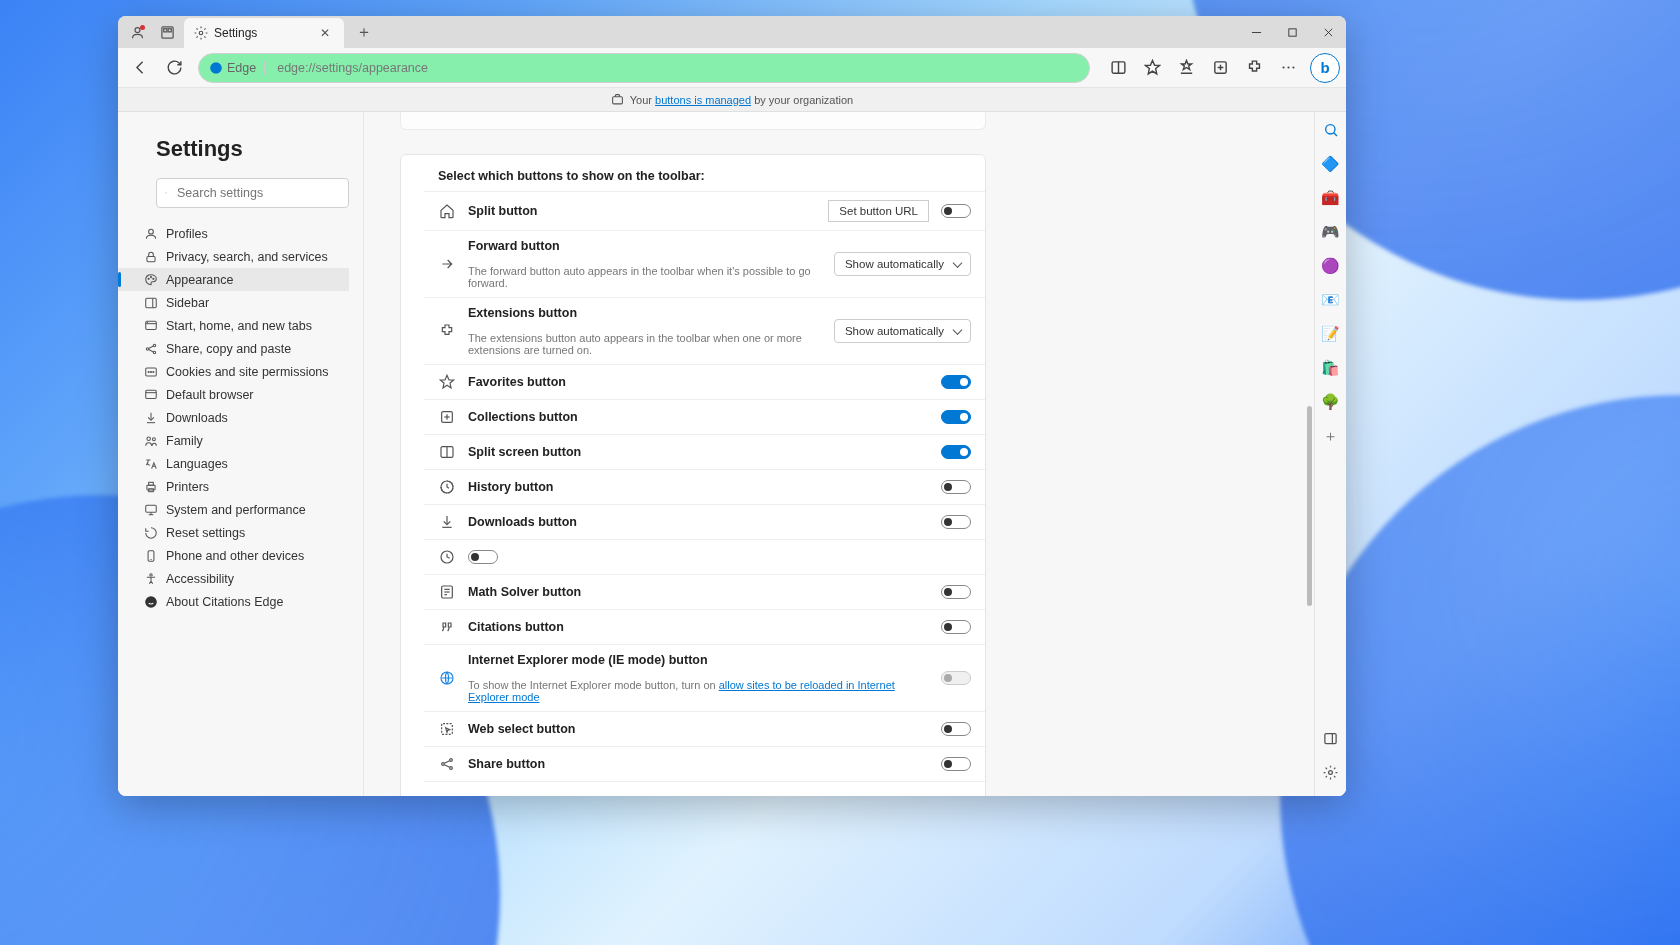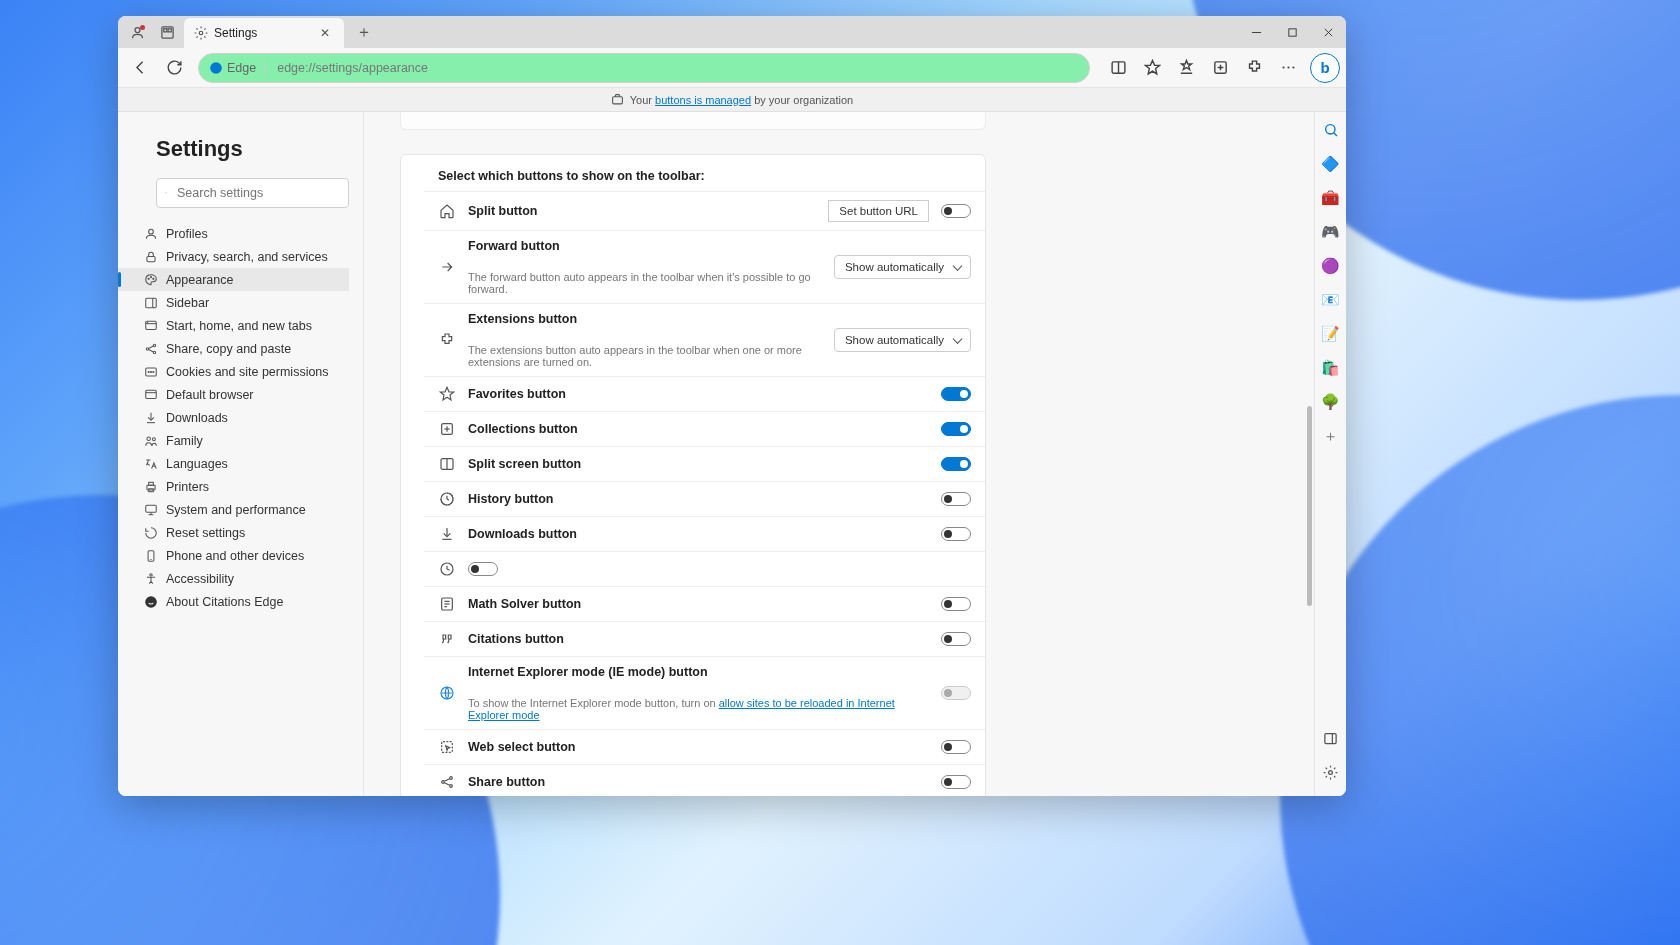--- a/index.html
+++ b/index.html
@@ -209,21 +209,21 @@
     padding: 8px 14px;
     border-top: 1px solid #eee;
     min-height: 35px;
     gap: 12px;
   }
   .row:first-of-type { border-top:1px solid #eee; }
   .row .row-icon { width:18px; height:18px; color:#555; display:flex; align-items:center; justify-content:center; flex-shrink:0;}
   .row .row-icon svg { width:16px; height:16px; }
   .row .row-main { flex:1; }
   .row .row-label { font-size:12.5px; font-weight:600; color:#222; }
-  .row .row-desc { font-size:11px; color:#777; margin-top:18px; }
+  .row .row-desc { font-size:11px; color:#777; margin-top:12px; }
   .row .row-desc .link { color:#0078d4; text-decoration:underline; }
   .row .extra-btn {
     font-size: 11.5px;
     border: 1px solid #ccc;
     border-radius: 0;
     padding: 4px 10px;
     color:#333;
     background:#fff;
   }
   .row .dropdown {

